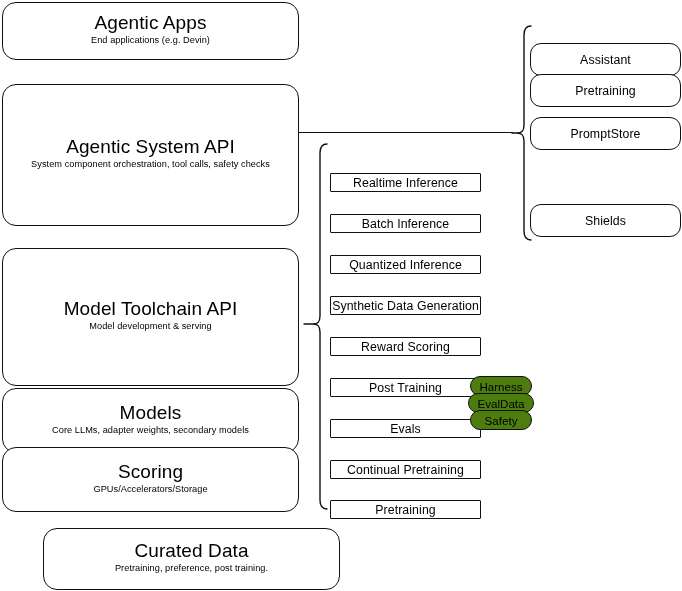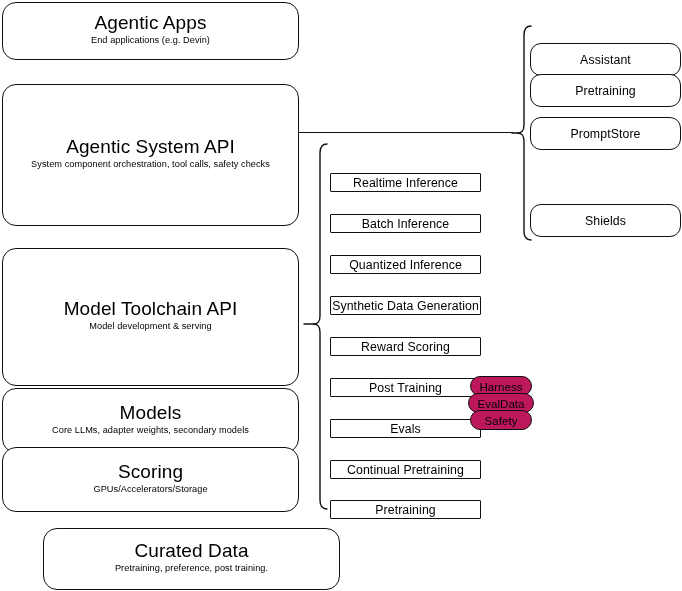--- a/index.html
+++ b/index.html
@@ -71,21 +71,21 @@
     border-radius: 11px;
   }
   .right-box .title { font-size: 12.3px; }
 
   
   .pill {
     position: absolute;
     box-sizing: border-box;
     border: 1.3px solid #101010;
     border-radius: 14px;
-    background: #be185d;
+    background: #4d7c0f;
     height: 20px;
     display: flex;
     align-items: center;
     justify-content: center;
     font-size: 11.6px;
     color: #000000;
     z-index: 6;
   }
 
   

